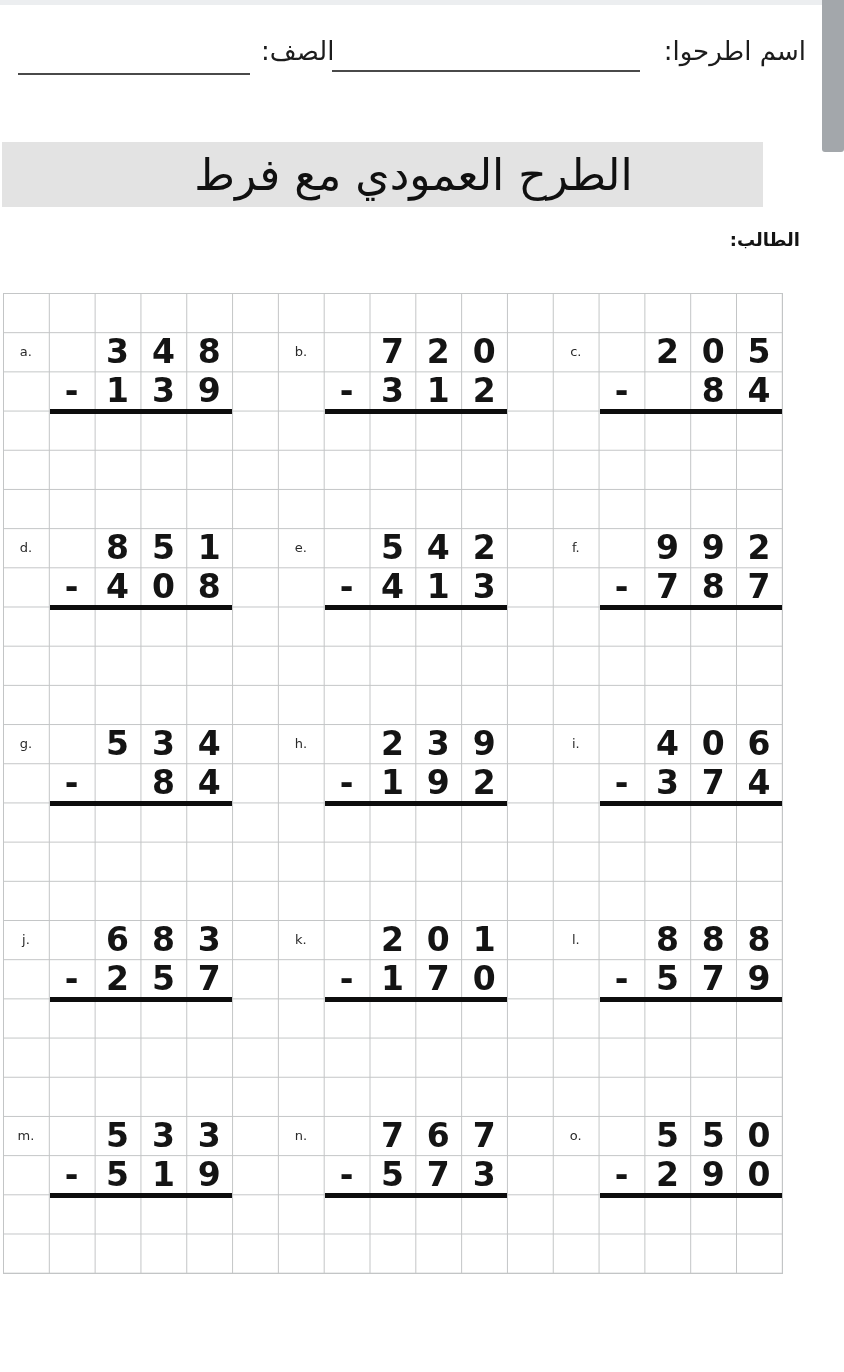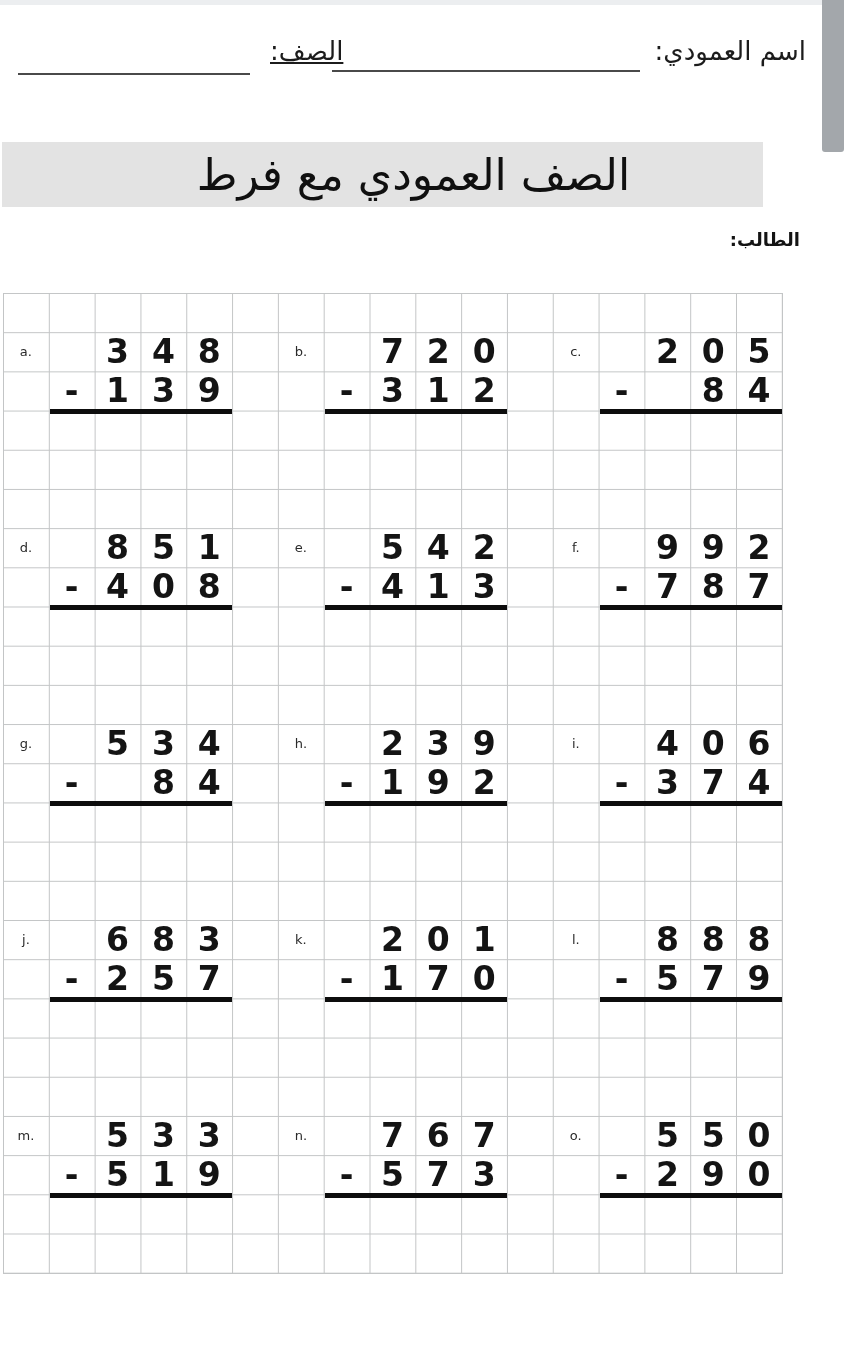--- a/index.html
+++ b/index.html
@@ -13,21 +13,21 @@
   html,body{margin:0;padding:0;}
   body{
     width:844px;height:1372px;background:#ffffff;overflow:hidden;position:relative;
     font-family:"DejaVu Sans", sans-serif;color:var(--ink);
   }
   .abs{position:absolute;}
   .top-strip{left:0;top:0;width:822px;height:5px;background:var(--top-strip);}
   .scroll-thumb{left:822px;top:0;width:22px;height:152px;background:var(--scroll-thumb);border-radius:0 0 3px 3px;}
   .hdr-label{font-size:26px;line-height:30px;white-space:nowrap;direction:rtl;color:#1c1c1c;}
   .name-label{top:36px;right:38px;}
-  .class-label{top:36px;left:270px;text-decoration:underline;}
+  .class-label{top:36px;left:261px;}
   .blank-line{height:0;border-bottom:2px solid var(--blank-line);}
   .name-blank{left:332px;top:70px;width:308px;}
   .class-blank{left:18px;top:73px;width:232px;}
   .title-bar{
     left:2px;top:142px;width:761px;height:65px;background:var(--title-bg);
     display:flex;align-items:center;justify-content:center;
   }
   .title-text{
     direction:rtl;font-size:44px;line-height:65px;white-space:nowrap;
     padding-left:62px;color:#101010;
@@ -49,27 +49,27 @@
   .digit{font-weight:bold;font-size:33px;color:var(--ink);}
   .plabel{font-size:13px;color:#2a2a2a;}
   .ansline{position:absolute;background:#0d0d0d;}
 </style>
 </head>
 <body>
 
 <div class="abs top-strip"></div>
 <div class="abs scroll-thumb"></div>
 
-<div class="abs hdr-label name-label">اسم العمودي:</div>
+<div class="abs hdr-label name-label">اسم اطرحوا:</div>
 <div class="abs blank-line name-blank"></div>
 <div class="abs hdr-label class-label">الصف:</div>
 <div class="abs blank-line class-blank"></div>
 
 <div class="abs title-bar">
-  <span class="title-text">الصف العمودي مع فرط</span>
+  <span class="title-text">الطرح العمودي مع فرط</span>
 </div>
 
 <div class="abs instruction">الطالب:</div>
 
 <div class="abs grid" id="grid">
     <div class="cell plabel" style="left: 0px; top: 39.2px; width: 45.8235px; height: 39.2px;">a.</div>
     <div class="cell digit" style="left: 91.6471px; top: 39.2px; width: 45.8235px; height: 39.2px;">3</div>
     <div class="cell digit" style="left: 137.471px; top: 39.2px; width: 45.8235px; height: 39.2px;">4</div>
     <div class="cell digit" style="left: 183.294px; top: 39.2px; width: 45.8235px; height: 39.2px;">8</div>
     <div class="cell digit" style="left: 45.8235px; top: 78.4px; width: 45.8235px; height: 39.2px;">-</div>

